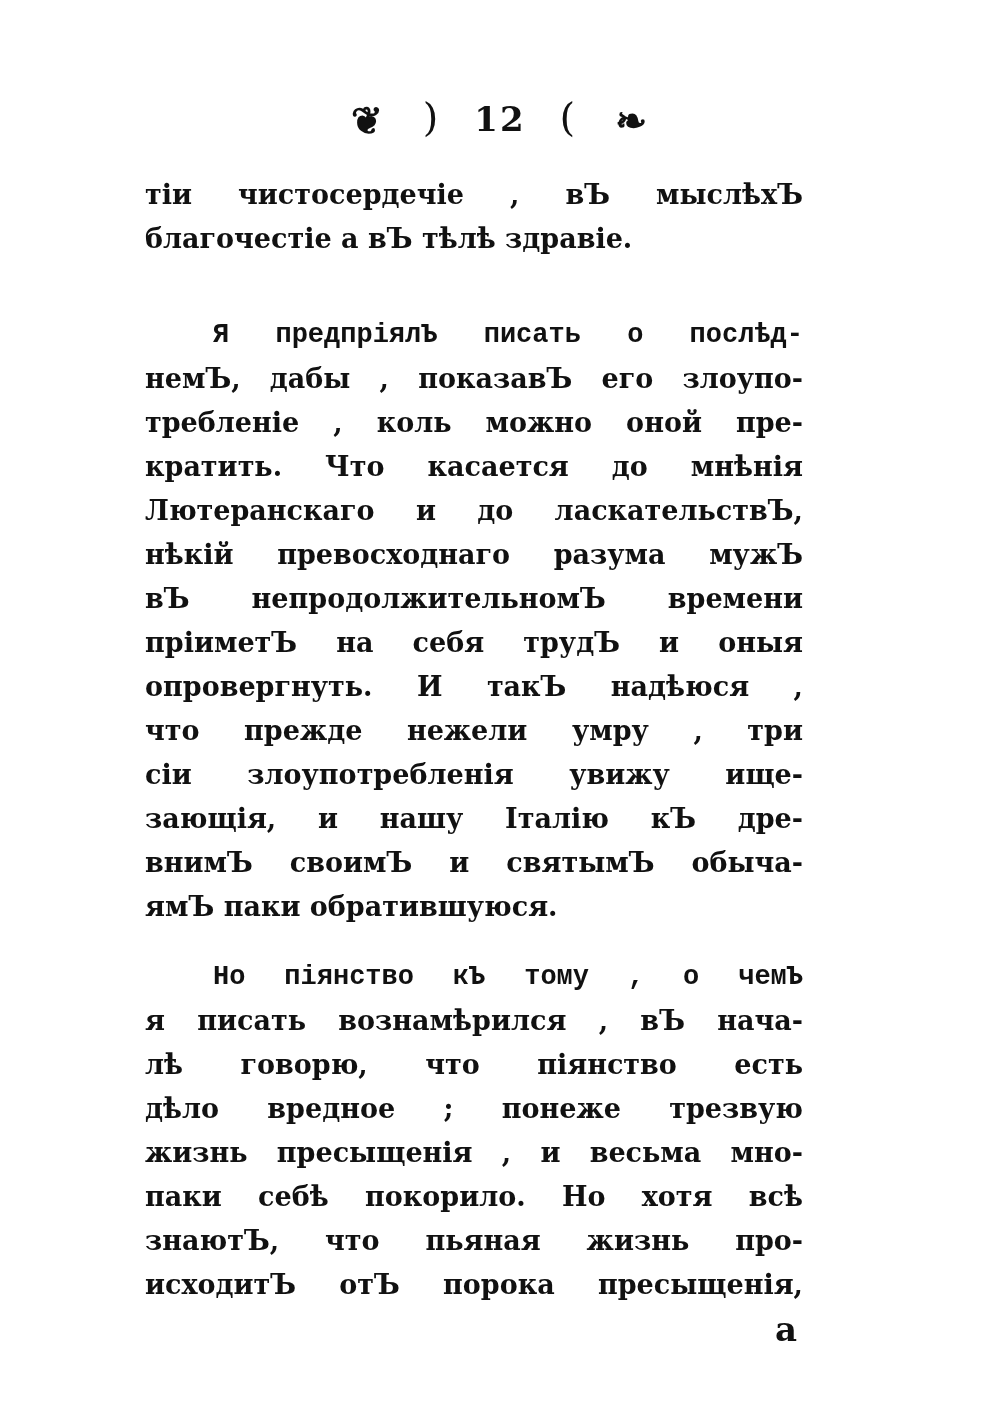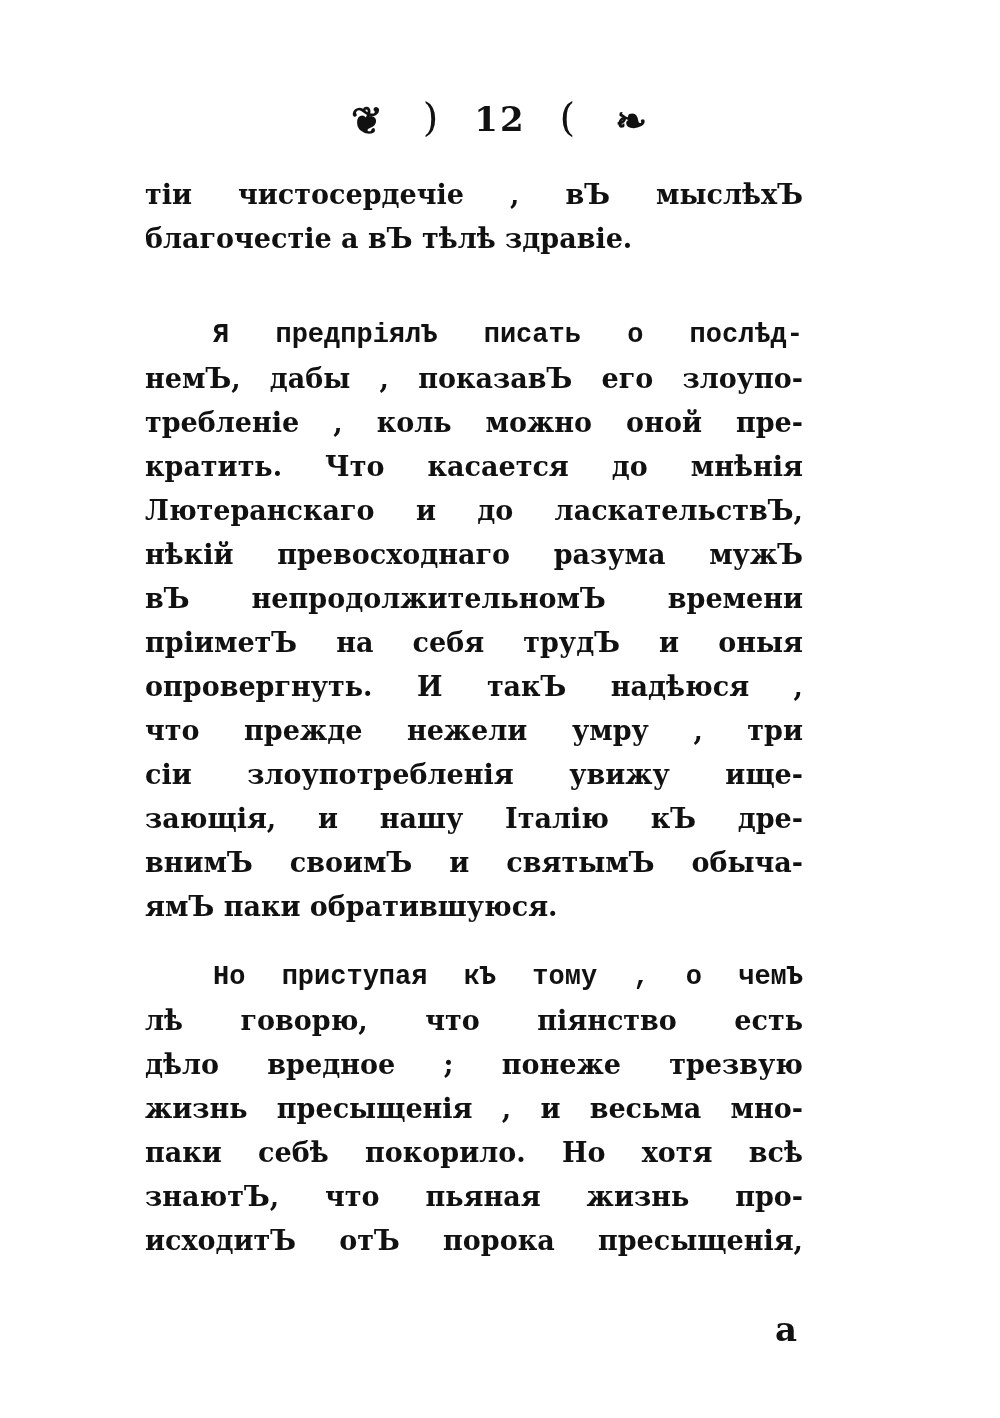--- a/index.html
+++ b/index.html
@@ -111,21 +111,22 @@
     <span class="line">пріиметЪ на себя трудЪ и оныя</span>
     <span class="line">опровергнуть.  И такЪ надѣюся ,</span>
     <span class="line">что прежде нежели умру , три</span>
     <span class="line">сіи злоупотребленія увижу ище-</span>
     <span class="line">зающія,  и нашу Італію кЪ дре-</span>
     <span class="line">внимЪ своимЪ и святымЪ обыча-</span>
     <span class="line last">ямЪ паки обратившуюся.</span>
   </div>
 
   <div class="body-text p3">
-    <span class="line indent">Но приступая кЪ тому , о чемЪ</span>
+    <span class="line indent">Но піянство кЪ тому , о чемЪ</span>
+    <span class="line">я писать вознамѣрился , вЪ нача-</span>
     <span class="line">лѣ говорю, что піянство есть</span>
     <span class="line">дѣло вредное ; понеже трезвую</span>
     <span class="line">жизнь пресыщенія , и весьма мно-</span>
     <span class="line">паки себѣ покорило.   Но хотя всѣ</span>
     <span class="line">знаютЪ, что пьяная жизнь про-</span>
     <span class="line">исходитЪ отЪ порока пресыщенія,</span>
   </div>
 
   <div class="catchword">а</div>
 

